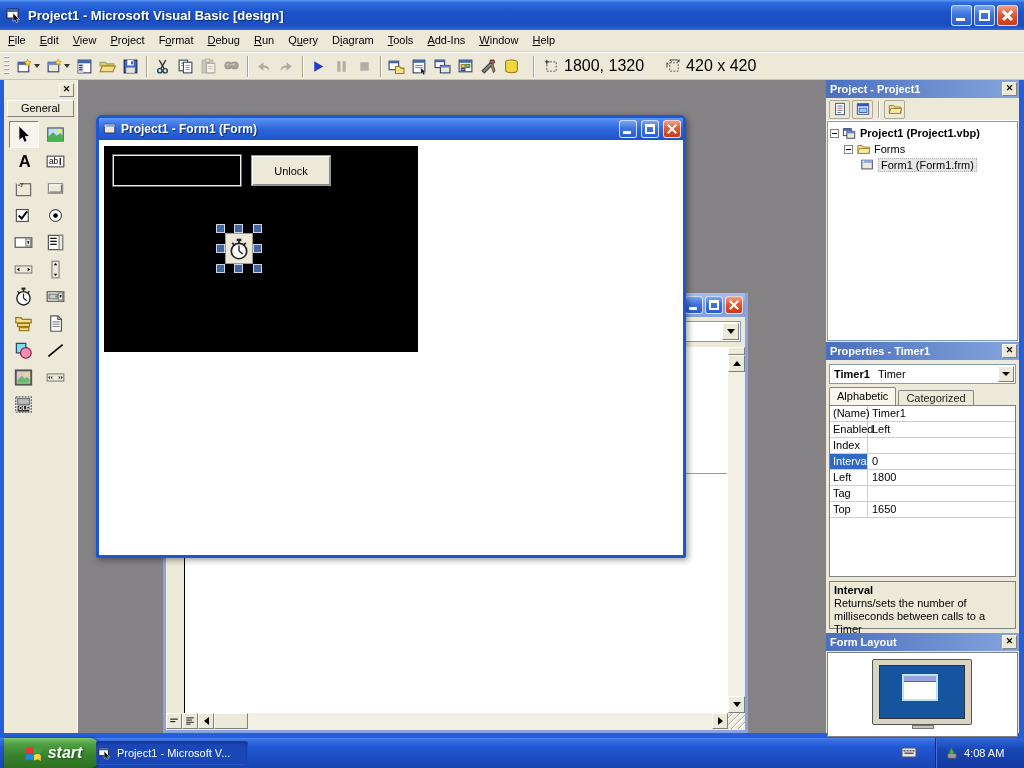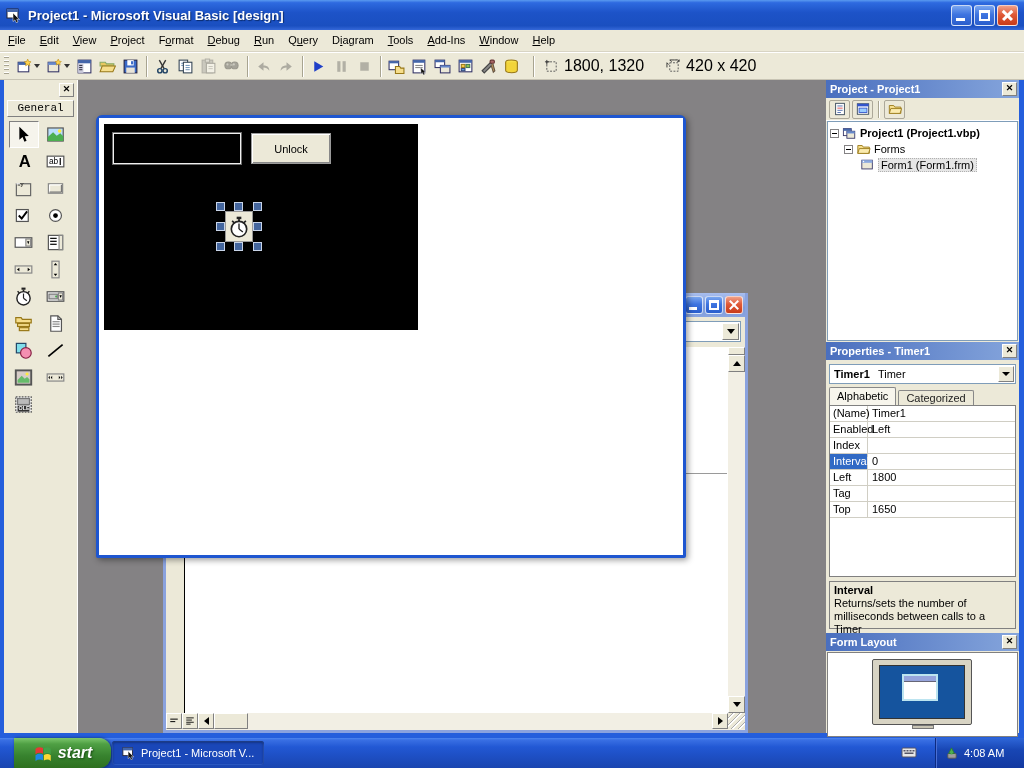--- a/index.html
+++ b/index.html
@@ -43,21 +43,21 @@
 
   
   .edge-l { position:absolute; left:0; top:80px; width:4px; height:658px; background:#245EDC; }
   .edge-r { position:absolute; left:1019px; top:80px; width:5px; height:658px; background:#245EDC; }
   .edge-b { position:absolute; left:0; top:733px; width:1024px; height:5px; background:#245EDC; }
 
   
   .toolbox { position:absolute; left:4px; top:80px; width:74px; height:653px; background:#ECE9D8; border-right:1px solid #FFFFFF; }
   .tbx-head { height:18px; display:flex; justify-content:flex-end; align-items:center; padding:2px 3px 0 0; }
   .xbtn { width:15px; height:14px; background:#ECE9D8; border:1px solid #fff; border-right-color:#808080; border-bottom-color:#808080; font-size:9px; line-height:11px; text-align:center; font-weight:bold; }
-  .tbx-general { margin:2px 3px; height:17px; background:#ECE9D8; border:1px solid #fff; border-right-color:#808080; border-bottom-color:#808080; text-align:center; line-height:15px; font-size:11px;font-family:Liberation Mono, monospace; }
+  .tbx-general { margin:2px 3px; height:17px; background:#ECE9D8; border:1px solid #fff; border-right-color:#808080; border-bottom-color:#808080; text-align:center; line-height:15px; font-size:11px; }
   .tbx-grid { display:grid; grid-template-columns:32px 32px; justify-content:center; margin-top:4px; }
   .tool { width:30px; height:27px; display:flex; align-items:center; justify-content:center; }
   .tool svg { width:19px; height:19px; }
   .tool.sel { background:#F6F4EC; border:1px solid #808080; border-right-color:#fff; border-bottom-color:#fff; }
 
   
   .mdi { position:absolute; left:78px; top:80px; width:748px; height:653px; background:#848284; overflow:hidden; }
 
   
   .codewin { position:absolute; left:85px; top:213px; width:585px; height:440px;
@@ -152,28 +152,28 @@
   .fl-body { margin:1px 1px; background:#fff; border:1px solid #808080; height:85px; position:relative; }
   .monitor { position:absolute; left:44px; top:6px; width:100px; height:66px; background:#D8D4C4; border:1px solid #555; border-radius:2px; padding:5px 6px; }
   .screen { width:100%; height:100%; background:#15549E; border:1px solid #333; position:relative; }
   .mini { position:absolute; left:22px; top:8px; width:36px; height:27px; background:#fff; border:2px solid #BCE4F0; }
   .mini .mt { height:6px; background:#96A4DC; border-bottom:1px solid #667; }
   .m-stand { position:absolute; left:84px; top:72px; width:22px; height:4px; background:#C8C4B4; border:1px solid #777; }
 
   
   .taskbar { position:absolute; left:0; top:738px; width:1024px; height:30px;
     background:linear-gradient(180deg,#4E86EE 0%,#3A70E4 6%,#2258D4 30%,#1E4FC4 60%,#1A45B0 100%); }
-  .startbtn { position:absolute; left:14px; top:0; width:97px; height:30px; border-radius:0 12px 12px 0;
+  .startbtn { position:absolute; left:4px; top:0; width:97px; height:30px; border-radius:0 12px 12px 0;
     background:linear-gradient(180deg,#7CC66C 0%,#4FA044 20%,#37822E 60%,#2E701F 100%);
     box-shadow:1px 0 3px rgba(0,0,0,.5); display:flex; align-items:center; justify-content:center; gap:5px; }
   .startbtn .st { color:#fff; font-size:16px; font-weight:bold; font-style:italic; text-shadow:1px 1px 2px #1A4A12; }
   .startbtn svg { width:20px; height:20px; }
-  .taskitem { position:absolute; left:112px; top:3px; width:152px; height:24px; border-radius:3px;
+  .taskitem { position:absolute; left:96px; top:3px; width:152px; height:24px; border-radius:3px;
     background:#1A47B8; box-shadow:inset 0 1px 3px rgba(0,0,0,.55), inset 0 0 0 1px #2E5ED0;
-    display:flex; align-items:center; gap:5px; padding:0 10px; color:#fff; }
+    display:flex; align-items:center; gap:5px; padding:0 2px; color:#fff; }
   .taskitem svg { width:14px; height:14px; flex:none; }
   .taskitem span { white-space:nowrap; overflow:hidden; }
   .kbd { position:absolute; left:901px; top:6px; width:20px; height:17px; }
   .tray { position:absolute; left:935px; top:0; width:89px; height:30px;
     background:linear-gradient(180deg,#2E66D8 0%,#1846B4 40%,#1238A0 100%);
     border-left:1px solid #0C2A80; box-shadow:inset 1px 0 0 #4A6FD4;
     display:flex; align-items:center; gap:5px; padding-left:8px; color:#fff; }
   .tray svg { width:15px; height:15px; }
 </style>
 </head>
@@ -706,20 +706,39 @@
       <div class="hthumb"></div>
       <div class="htrack"></div>
       <div class="hbtn">
           <i class="tri-r"></i>
         </div>
       <div class="gripbox"></div>
     </div>
   </div>
 
   <div class="formwin">
+    <div class="fw-title">
+      <span>
+          <svg width="16" height="16" viewBox="0 0 16 16" style="display:block">
+            <rect x="1.5" y="2.5" width="12" height="10" fill="#ECE9D8" stroke="#336"></rect>
+            <rect x="1.5" y="2.5" width="12" height="3" fill="#8AA8E0"></rect>
+            <circle cx="3.5" cy="4" r="0.8" fill="#fff"></circle>
+          </svg>
+        </span>
+      <span class="t-text">Project1 - Form1 (Form)</span>
+      <div class="wbtn small">
+          <i class="g-min"></i>
+        </div>
+      <div class="wbtn small">
+          <i class="g-max"></i>
+        </div>
+      <div class="wbtn small close">
+          <i class="g-x"></i>
+        </div>
+    </div>
     <div class="fw-client">
       <div class="vbform">
         <div class="tb-ctl"></div>
         <div class="btn-ctl">Unlock</div>
         <div class="timer-sel">
           <i class="hdl nw"></i>
             <i class="hdl n"></i>
             <i class="hdl ne"></i>
           <i class="hdl w"></i>
             <i class="hdl e"></i>

